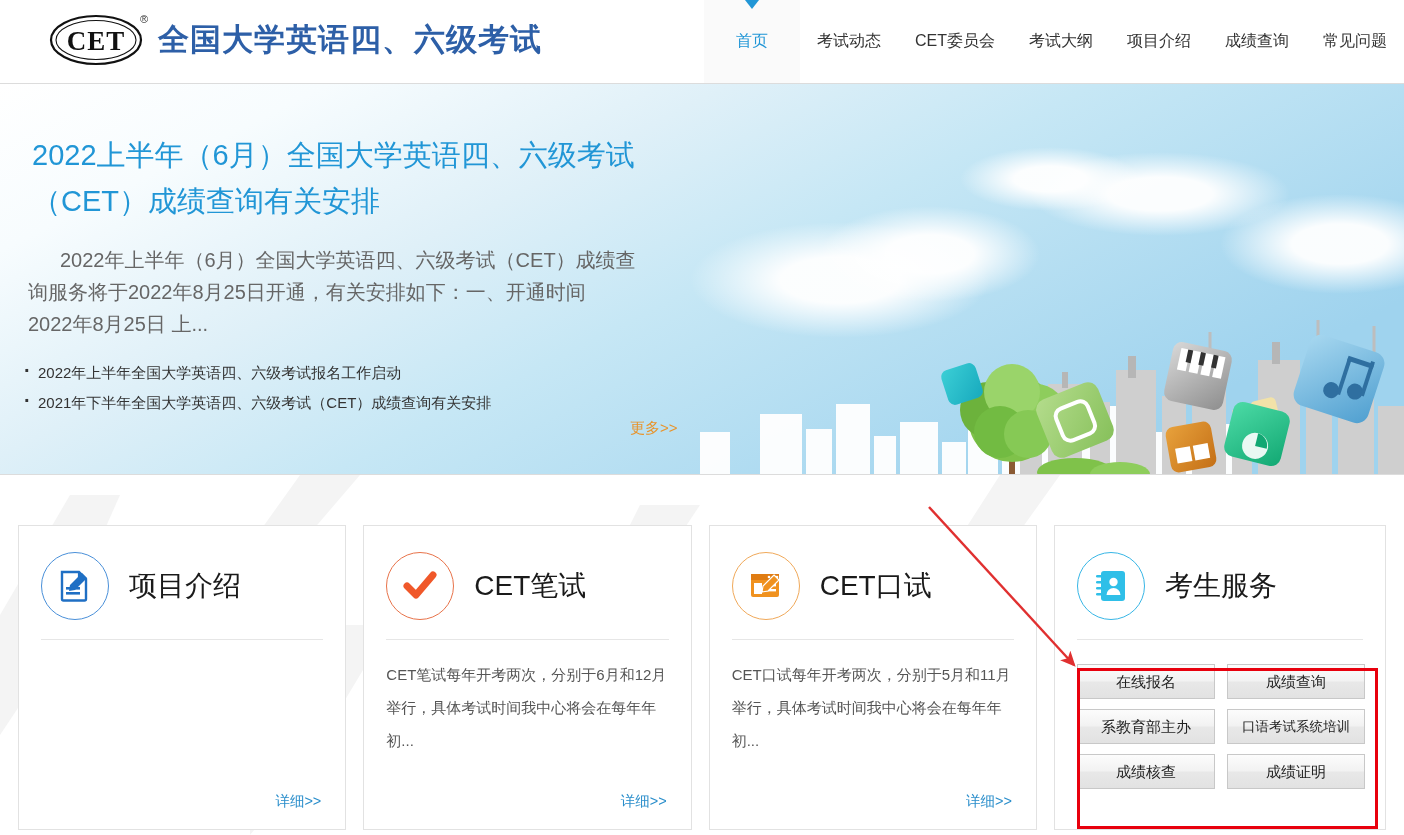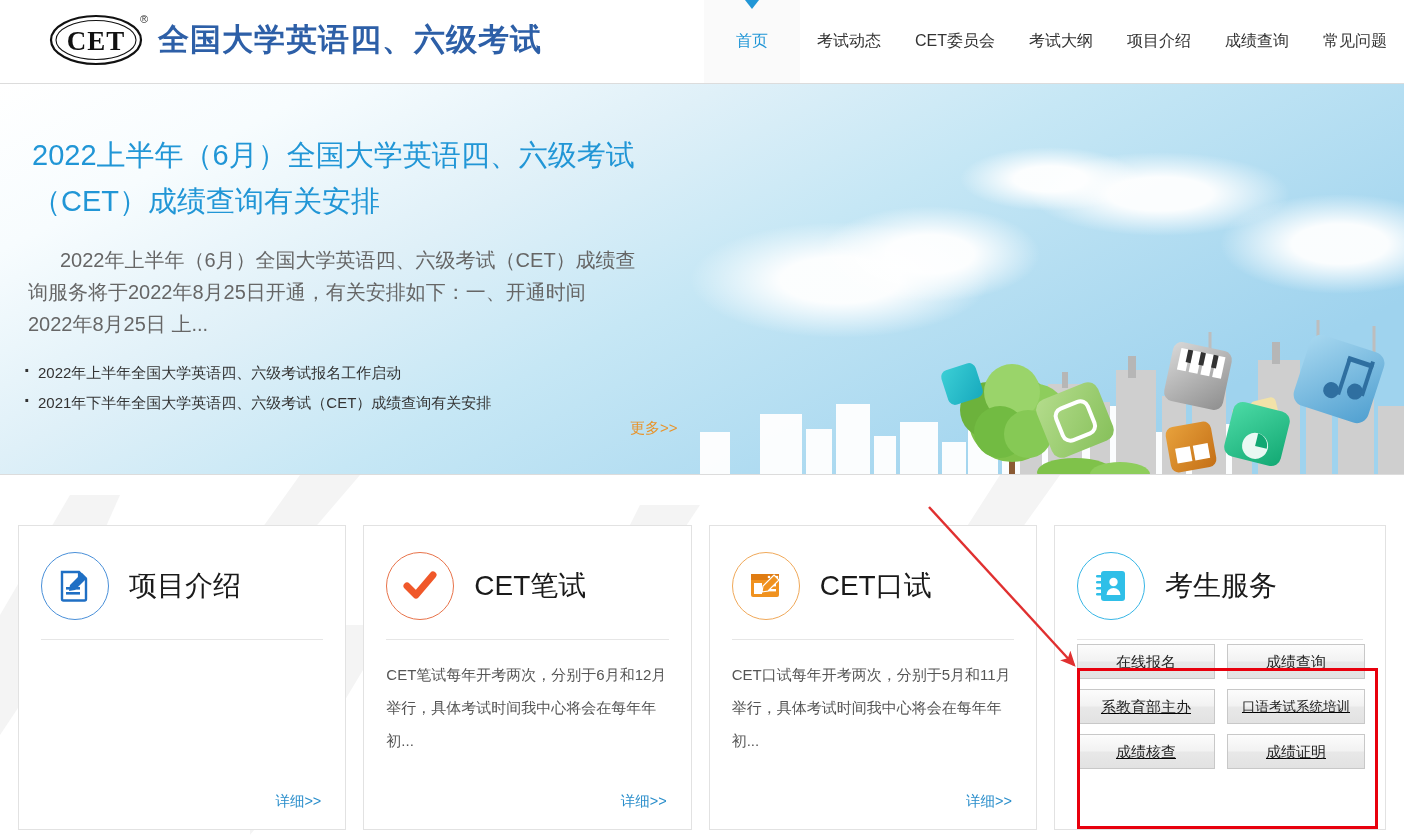--- a/index.html
+++ b/index.html
@@ -123,22 +123,22 @@
     margin-top: 18px; font-size: 15px; line-height: 33px; color: #555;
     width: 100%;
   }
   .card-more {
     position: absolute; right: 24px; bottom: 18px;
     font-size: 14.5px; color: #2a8ecb; cursor: pointer;
   }
 
   
   .svc-grid {
-    margin-top: 4px; display: grid;
-    grid-template-columns: 138px 138px; gap: 10px 12px; text-decoration: underline;
+    margin-top: 24px; display: grid;
+    grid-template-columns: 138px 138px; gap: 10px 12px;
   }
   .svc-btn {
     height: 35px; line-height: 33px; text-align: center;
     font-size: 15px; color: #222; cursor: pointer;
     border: 1px solid #c8c8c8;
     background: linear-gradient(#fcfcfc 0%, #f2f2f2 48%, #e8e8e8 52%, #e2e2e2 100%);
   }
   #svc-redbox {
     position: absolute; left: 1077px; top: 668px;
     width: 301px; height: 161px;

